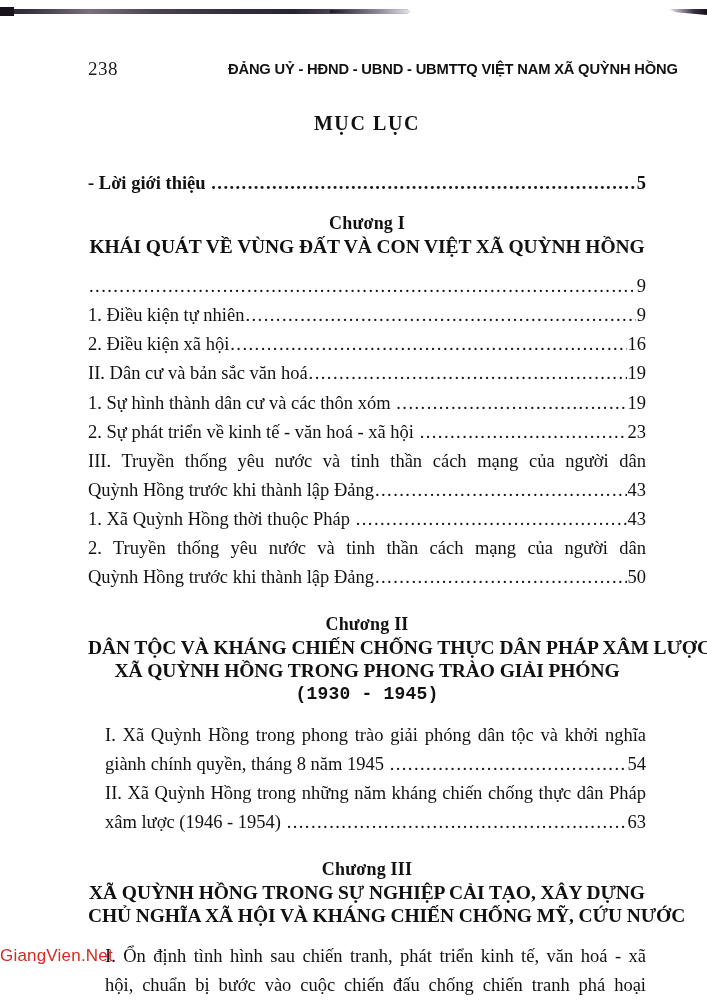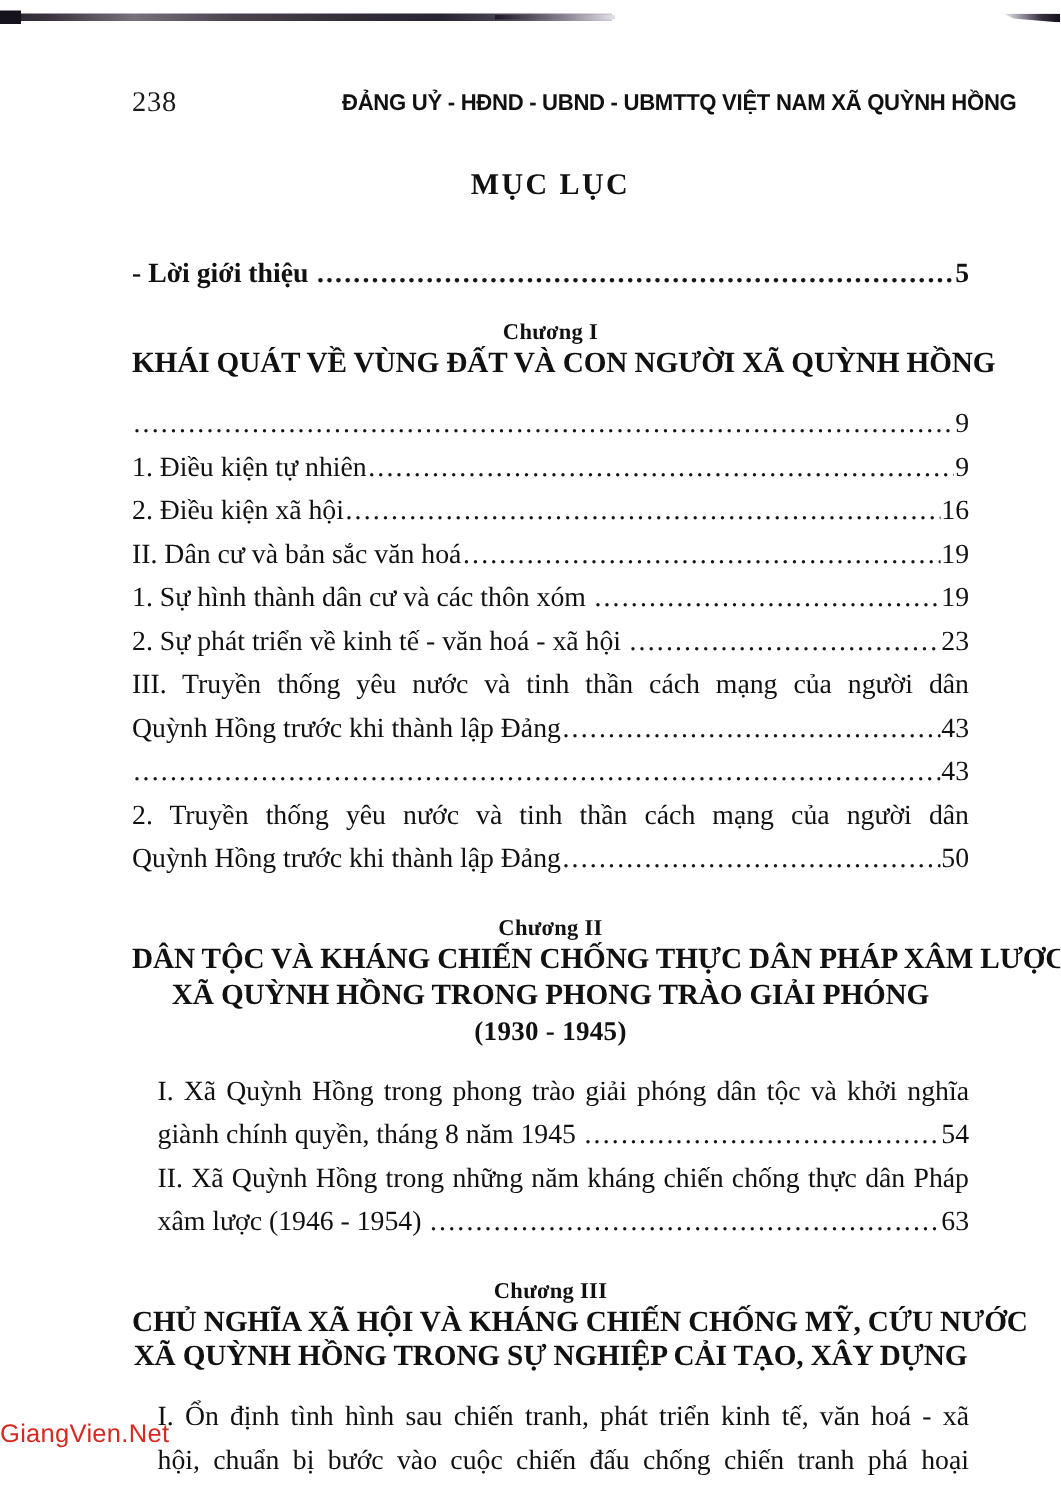--- a/index.html
+++ b/index.html
@@ -102,40 +102,41 @@
     color: #111;
   }
 
   
   .chapter-block {
     text-align: center;
     margin: 6px 0 5px 0;
   }
   .chapter-num {
     font-weight: bold;
-    font-size: 15px;
+    font-size: 18px;
     letter-spacing: 0.2px;
     line-height: 1.22;
   }
   .chapter-title {
     font-weight: bold;
     font-size: 19.5px;
     letter-spacing: -0.1px;
     line-height: 1.2;
   }
   .chapter-title .ln {
     display: block;
     white-space: nowrap;
   }
   .chapter-years {
     font-weight: bold;
     font-size: 18px;
     letter-spacing: 0.2px;
     line-height: 1.3;
     margin-top: 1px;
+    font-family: Liberation Mono, monospace;
   }
 
   
   .toc-entry {
     position: relative;
     font-size: 18.5px;
     line-height: 1.57;
     margin: 0;
     padding: 0;
     color: #111;
@@ -210,21 +211,21 @@
         <span class="leader">......................................................................................................................</span>
         <span class="page-no">5</span>
       </div>
     </div>
 
     <div id="chapters-host">
         <div class="gap-sm"></div>
         <div class="chapter-block">
           <div class="chapter-num">Chương I</div>
           <div class="chapter-title">
-            <span class="ln">KHÁI QUÁT VỀ VÙNG ĐẤT VÀ CON NGƯỜI XÃ QUỲNH HỒNG</span>
+            <span class="ln">KHÁI QUÁT VỀ VÙNG ĐẤT VÀ CON VIỆT XÃ QUỲNH HỒNG</span>
           </div>
         </div>
         <div class="gap-sm"></div>
         <div class="toc-entry">
           <div class="entry-row">
             <span class="leader">......................................................................................................................</span>
             <span class="page-no">9</span>
           </div>
         </div>
         <div class="toc-entry">
@@ -265,20 +266,21 @@
         <div class="toc-entry">
           <div class="entry-line-plain">III. Truyền thống yêu nước và tinh thần cách mạng của người dân</div>
           <div class="entry-row">
             <span class="entry-text">Quỳnh Hồng trước khi thành lập Đảng</span>
             <span class="leader">......................................................................................................................</span>
             <span class="page-no">43</span>
           </div>
         </div>
         <div class="toc-entry">
           <div class="entry-row">
+            <span class="entry-text">1. Xã Quỳnh Hồng thời thuộc Pháp </span>
             <span class="leader">......................................................................................................................</span>
             <span class="page-no">43</span>
           </div>
         </div>
         <div class="toc-entry">
           <div class="entry-line-plain">2. Truyền thống yêu nước và tinh thần cách mạng của người dân</div>
           <div class="entry-row">
             <span class="entry-text">Quỳnh Hồng trước khi thành lập Đảng</span>
             <span class="leader">......................................................................................................................</span>
             <span class="page-no">50</span>
@@ -307,22 +309,22 @@
           <div class="entry-row">
             <span class="entry-text">xâm lược (1946 - 1954) </span>
             <span class="leader">......................................................................................................................</span>
             <span class="page-no">63</span>
           </div>
         </div>
         <div class="gap-md"></div>
         <div class="chapter-block">
           <div class="chapter-num">Chương III</div>
           <div class="chapter-title">
+            <span class="ln">XÃ QUỲNH HỒNG TRONG SỰ NGHIỆP CẢI TẠO, XÂY DỰNG</span>
             <span class="ln">CHỦ NGHĨA XÃ HỘI VÀ KHÁNG CHIẾN CHỐNG MỸ, CỨU NƯỚC</span>
-            <span class="ln">XÃ QUỲNH HỒNG TRONG SỰ NGHIỆP CẢI TẠO, XÂY DỰNG</span>
           </div>
         </div>
         <div class="gap-sm"></div>
         <div class="toc-entry indent">
           <div class="entry-line-plain">I. Ổn định tình hình sau chiến tranh, phát triển kinh tế, văn hoá - xã</div>
           <div class="entry-line-plain">hội, chuẩn bị bước vào cuộc chiến đấu chống chiến tranh phá hoại</div>
         </div>
       </div>
 
   </div>

